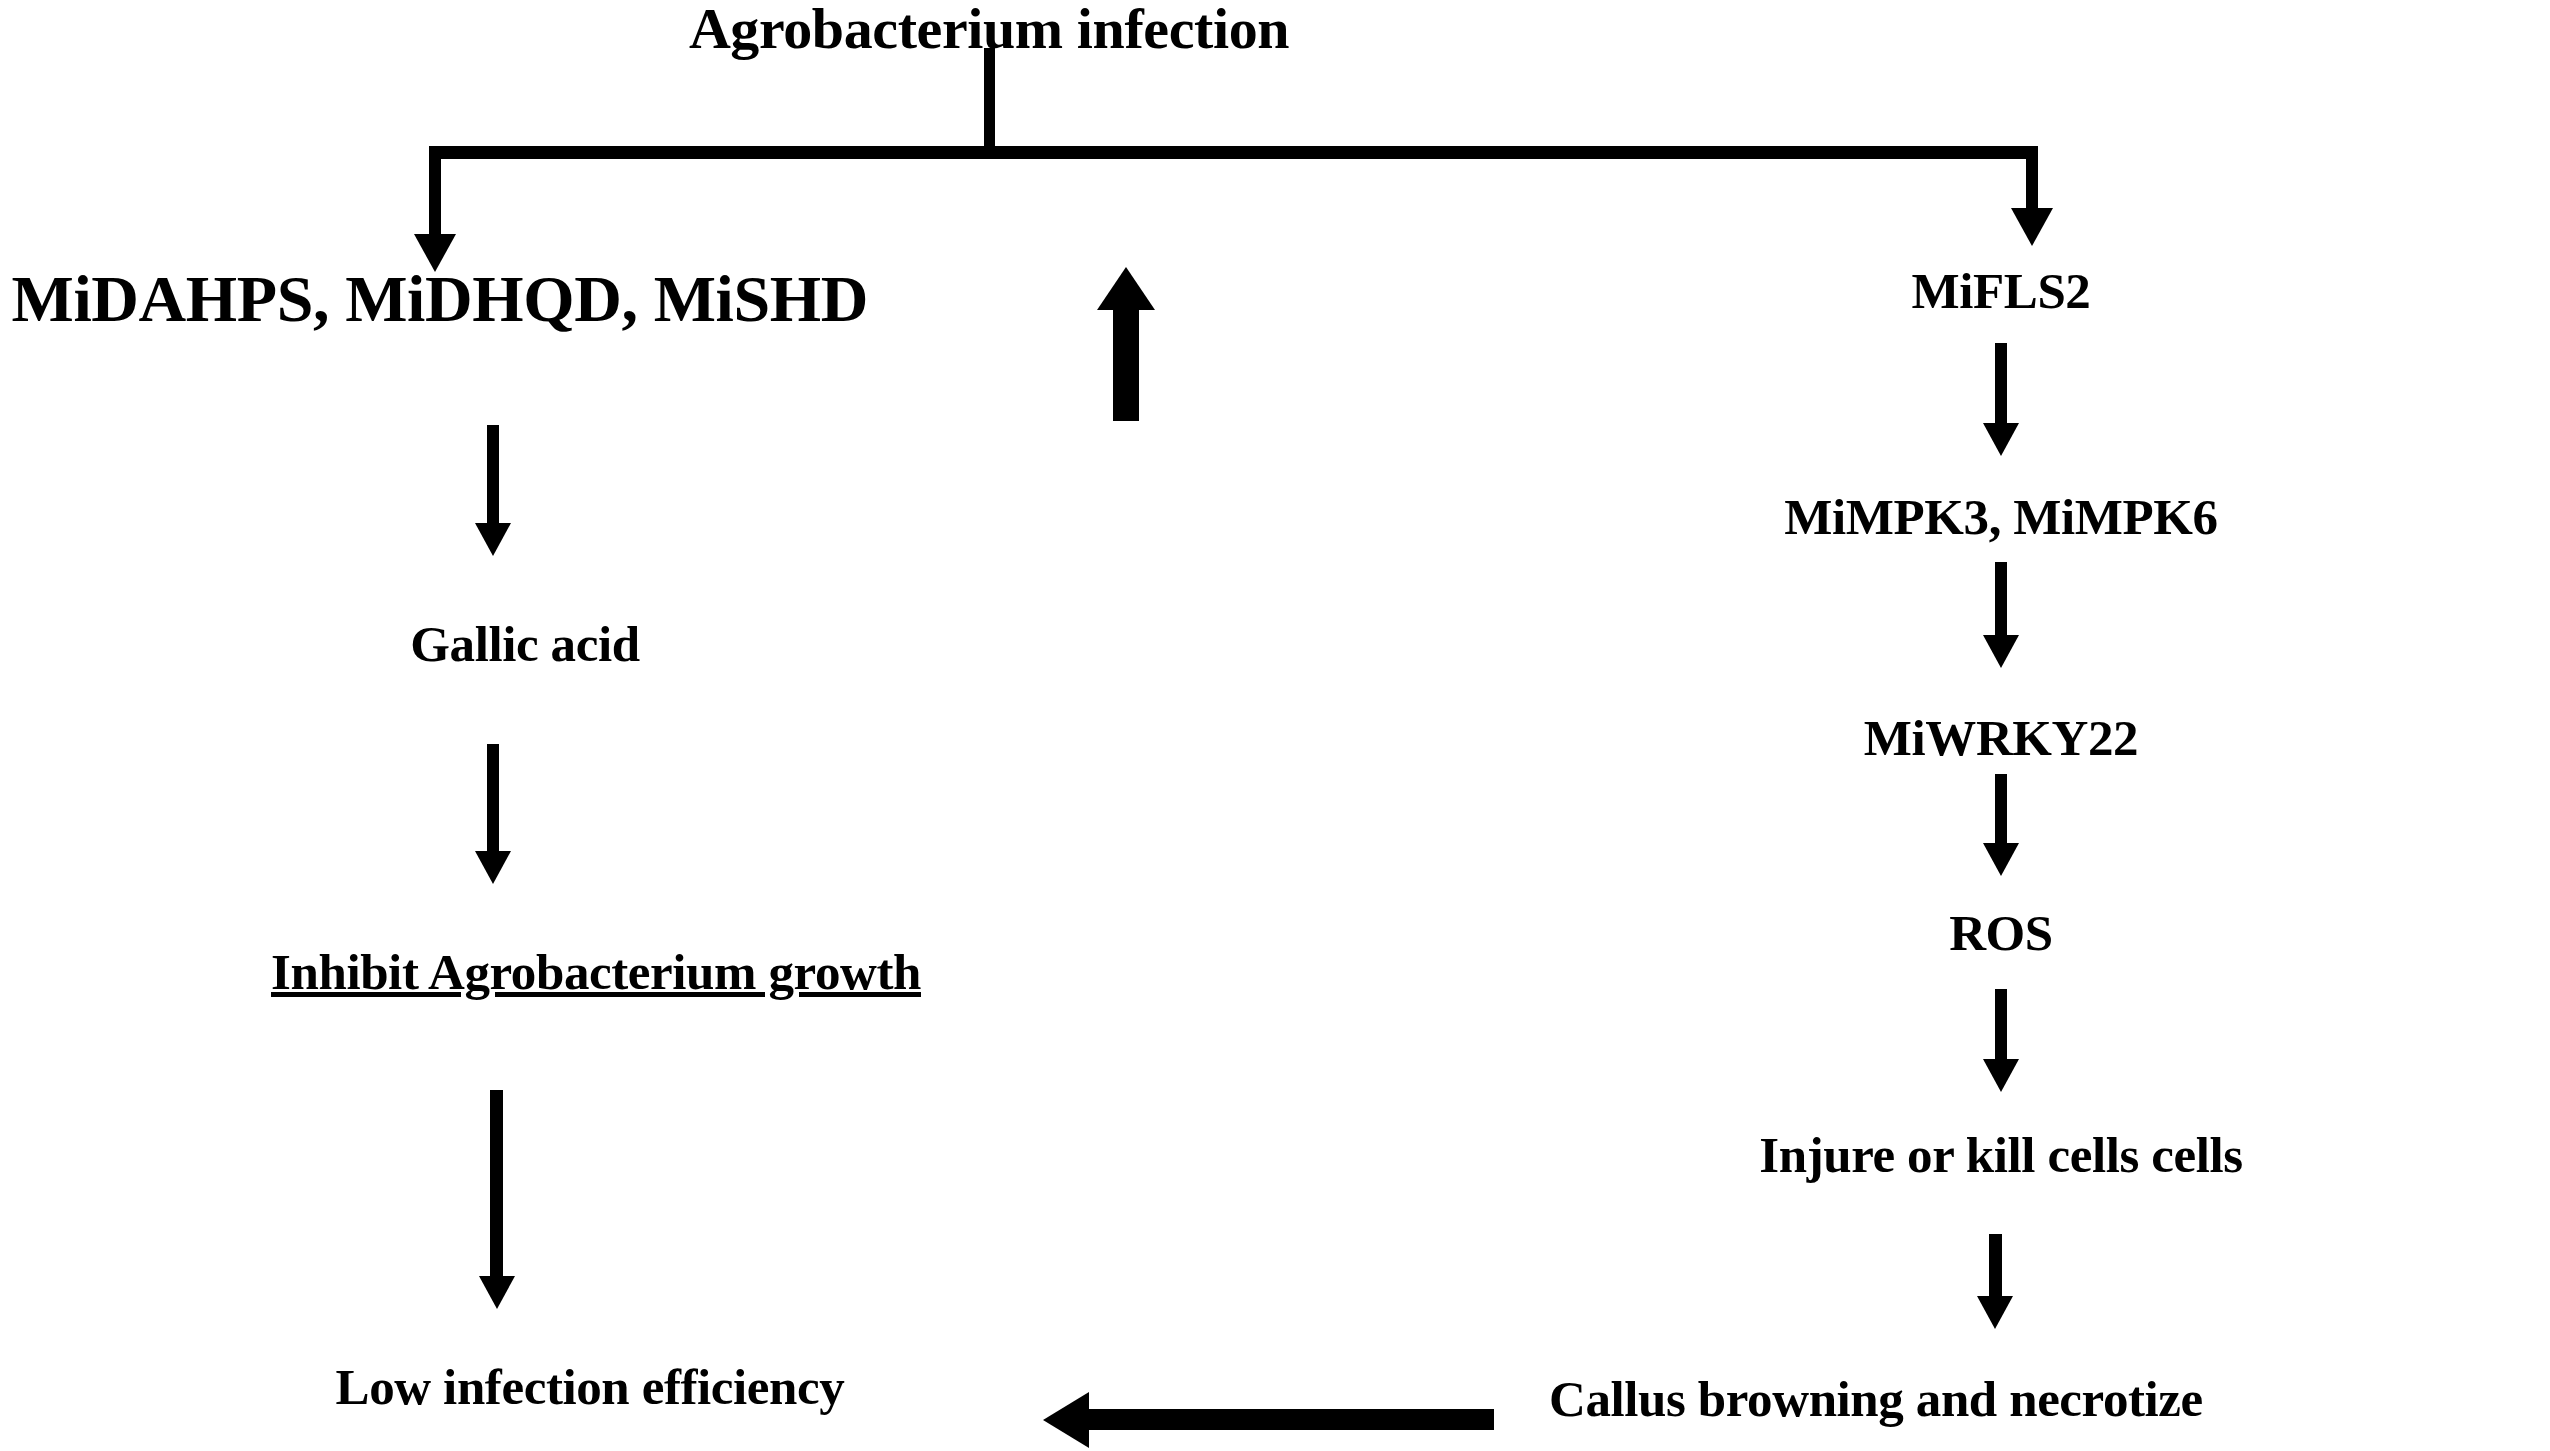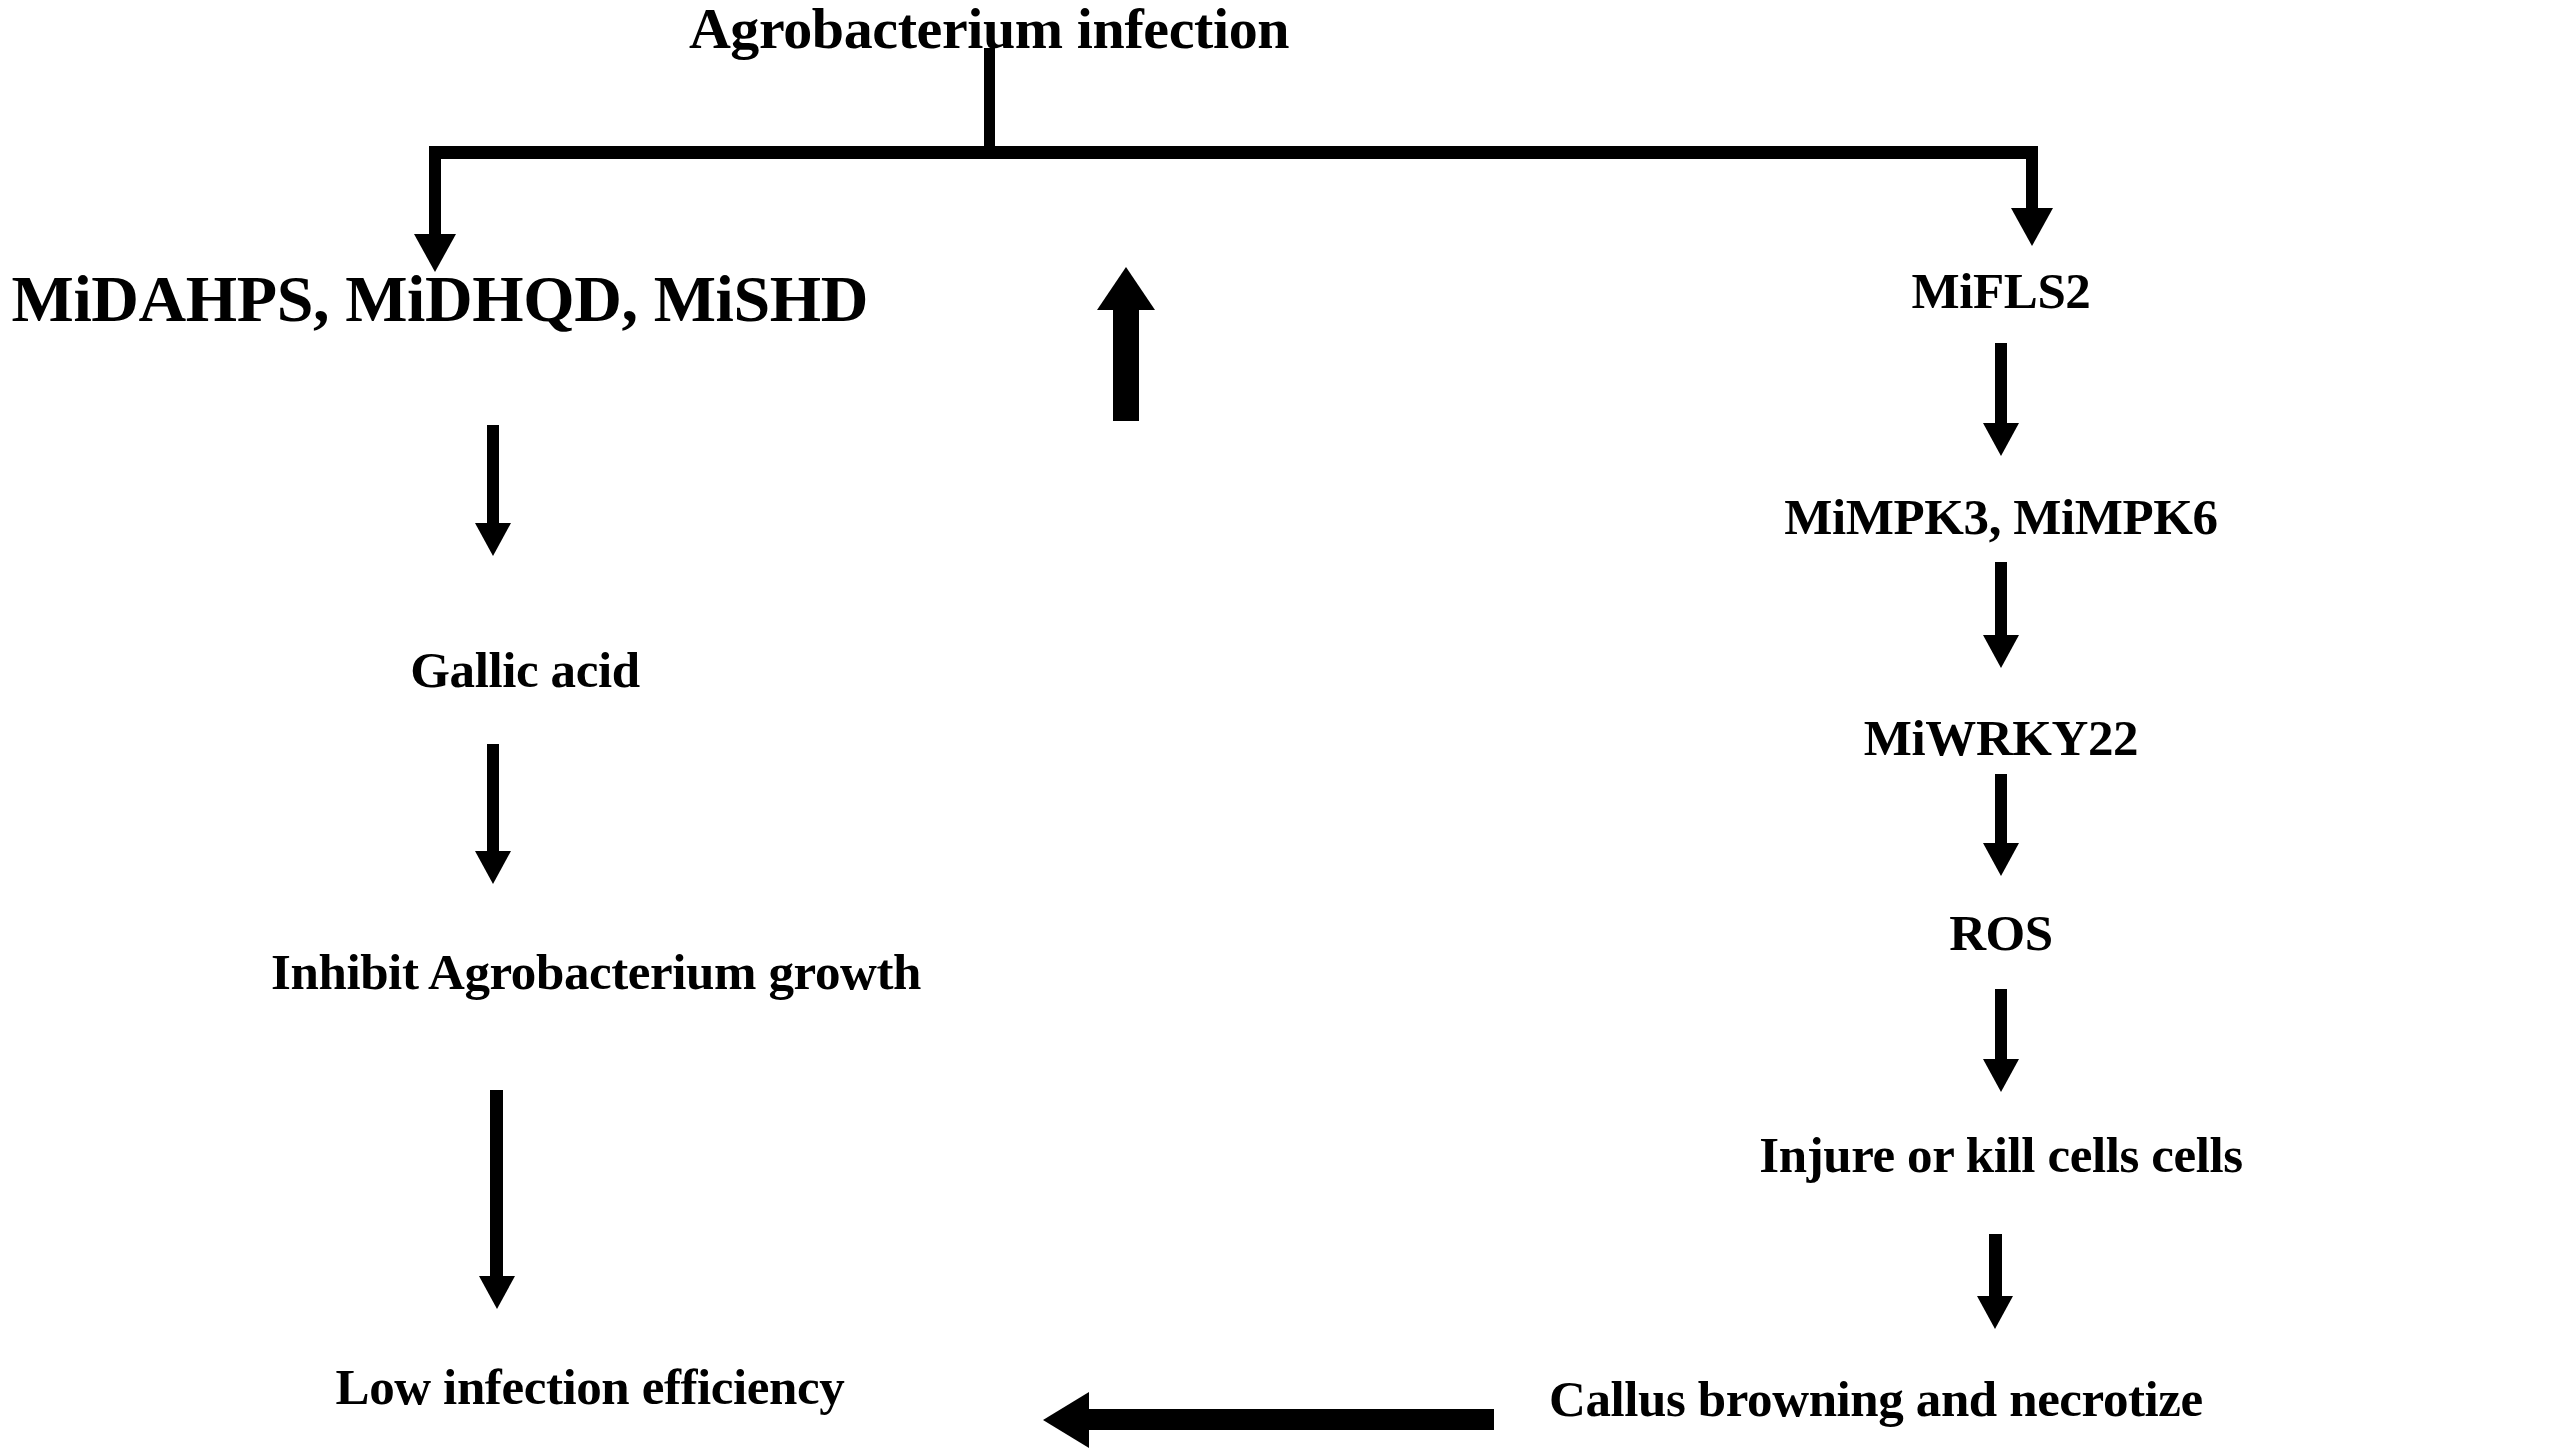--- a/index.html
+++ b/index.html
@@ -91,26 +91,26 @@
   <div class="arrowhead-down" style="left:2032px; top:208px;"></div>
 
   <div class="node" style="left:11.5px; top:266px; font-size:66px;">MiDAHPS, MiDHQD, MiSHD</div>
 
   <div class="thick-stem" style="left:1126px; top:310px; width:26px; height:111px;"></div>
   <div class="arrowhead-up" style="left:1126px; top:267px;"></div>
 
   <div class="v-line" style="left:487px; top:425px; width:12.3px; height:100px;"></div>
   <div class="arrowhead-down small" style="left:493px; top:523px;"></div>
 
-  <div class="node center" style="left:525px; top:619px; font-size:51px;margin-top:26px;">Gallic acid</div>
+  <div class="node center" style="left:525px; top:619px; font-size:51px;">Gallic acid</div>
 
   <div class="v-line" style="left:487px; top:744px; width:12.3px; height:108px;"></div>
   <div class="arrowhead-down small" style="left:493px; top:851px;"></div>
 
-  <div class="node center" style="left:596px; top:947px; font-size:51px;">Inhibit Agrobacterium growth</div>
+  <div class="node center" style="left:596px; top:947px; font-size:51px;text-decoration:underline;">Inhibit Agrobacterium growth</div>
 
   <div class="v-line" style="left:490px; top:1090px; width:13px; height:187px;"></div>
   <div class="arrowhead-down small" style="left:497px; top:1276px;"></div>
 
   <div class="node center" style="left:590px; top:1362px; font-size:51px;">Low infection efficiency</div>
 
   <div class="node center" style="left:2001px; top:266px; font-size:51px;">MiFLS2</div>
 
   <div class="v-line" style="left:1995px; top:343px; width:12.3px; height:82px;"></div>
   <div class="arrowhead-down small" style="left:2001px; top:423px;"></div>

